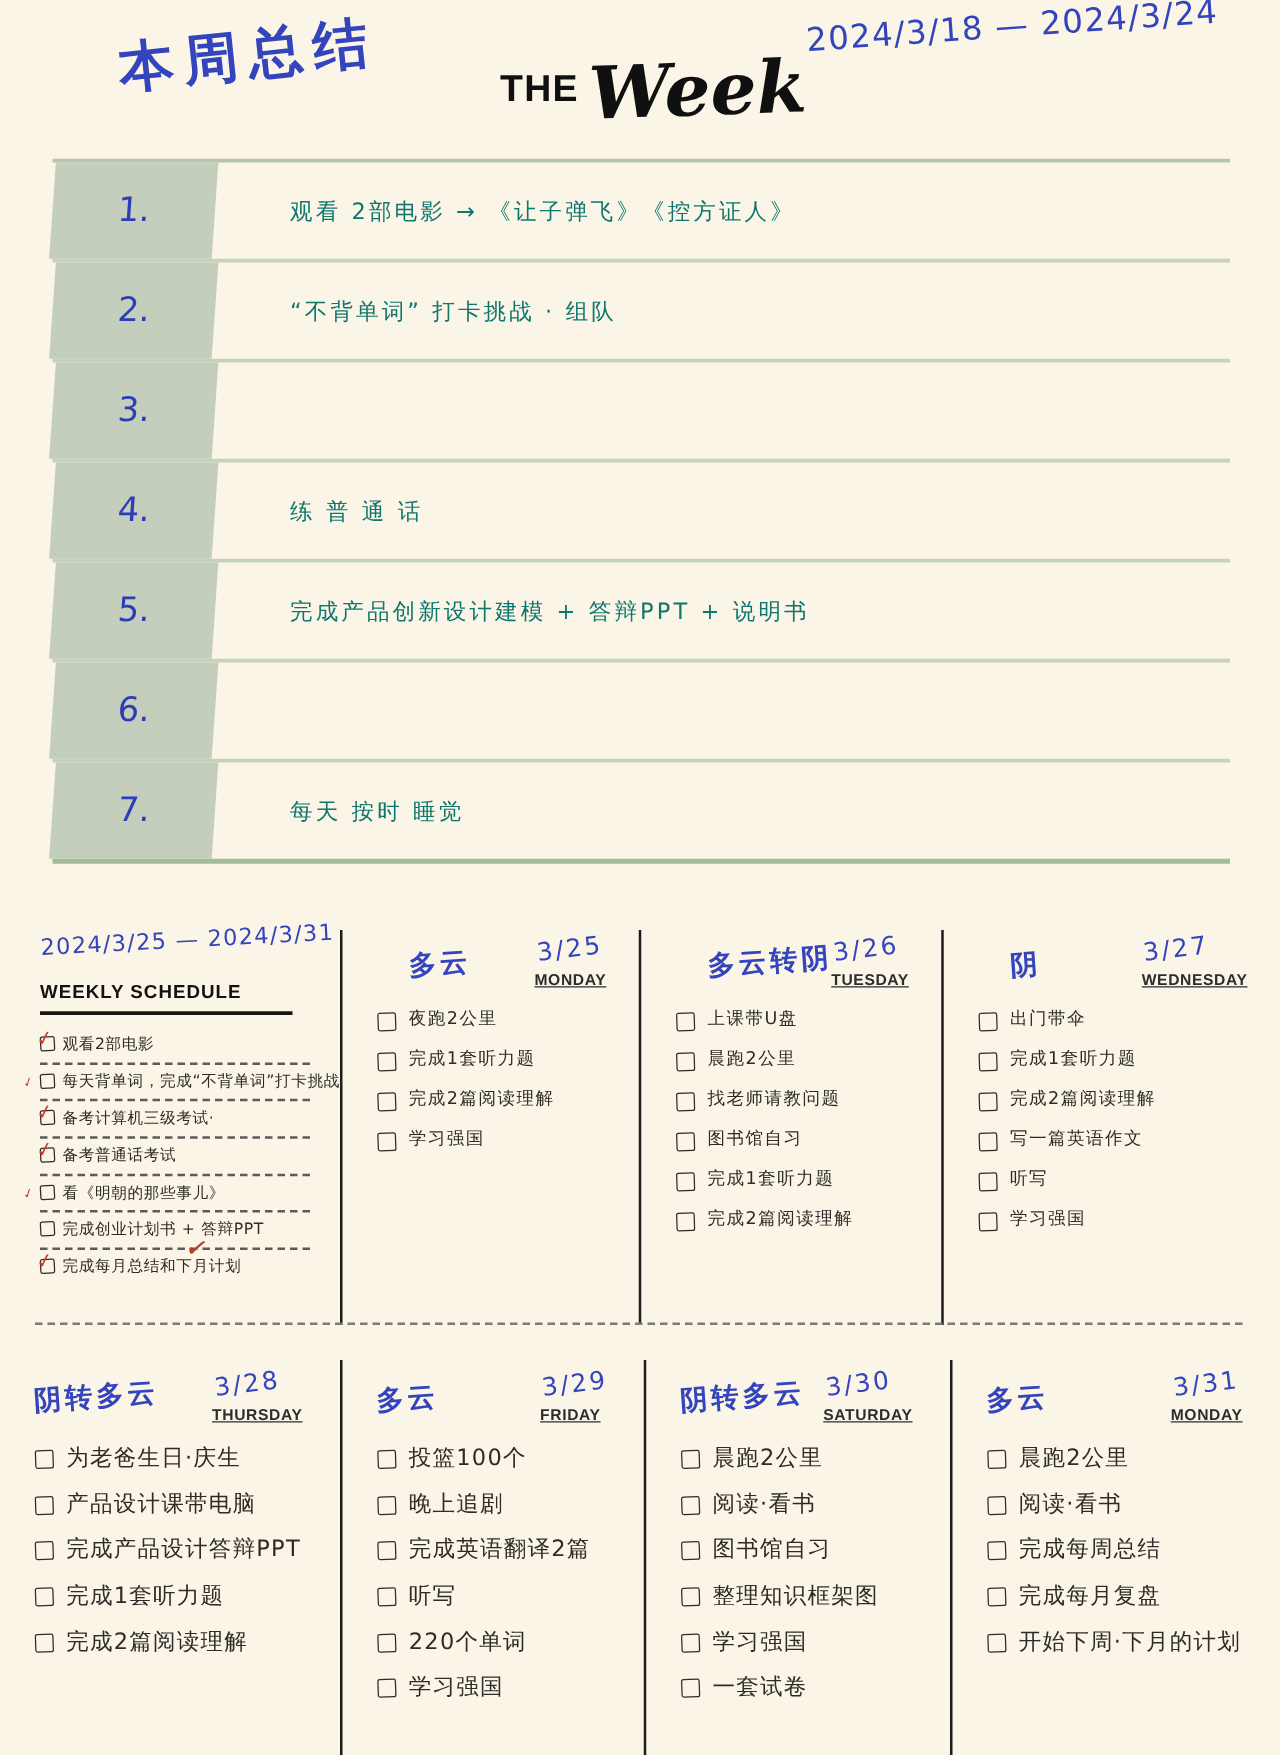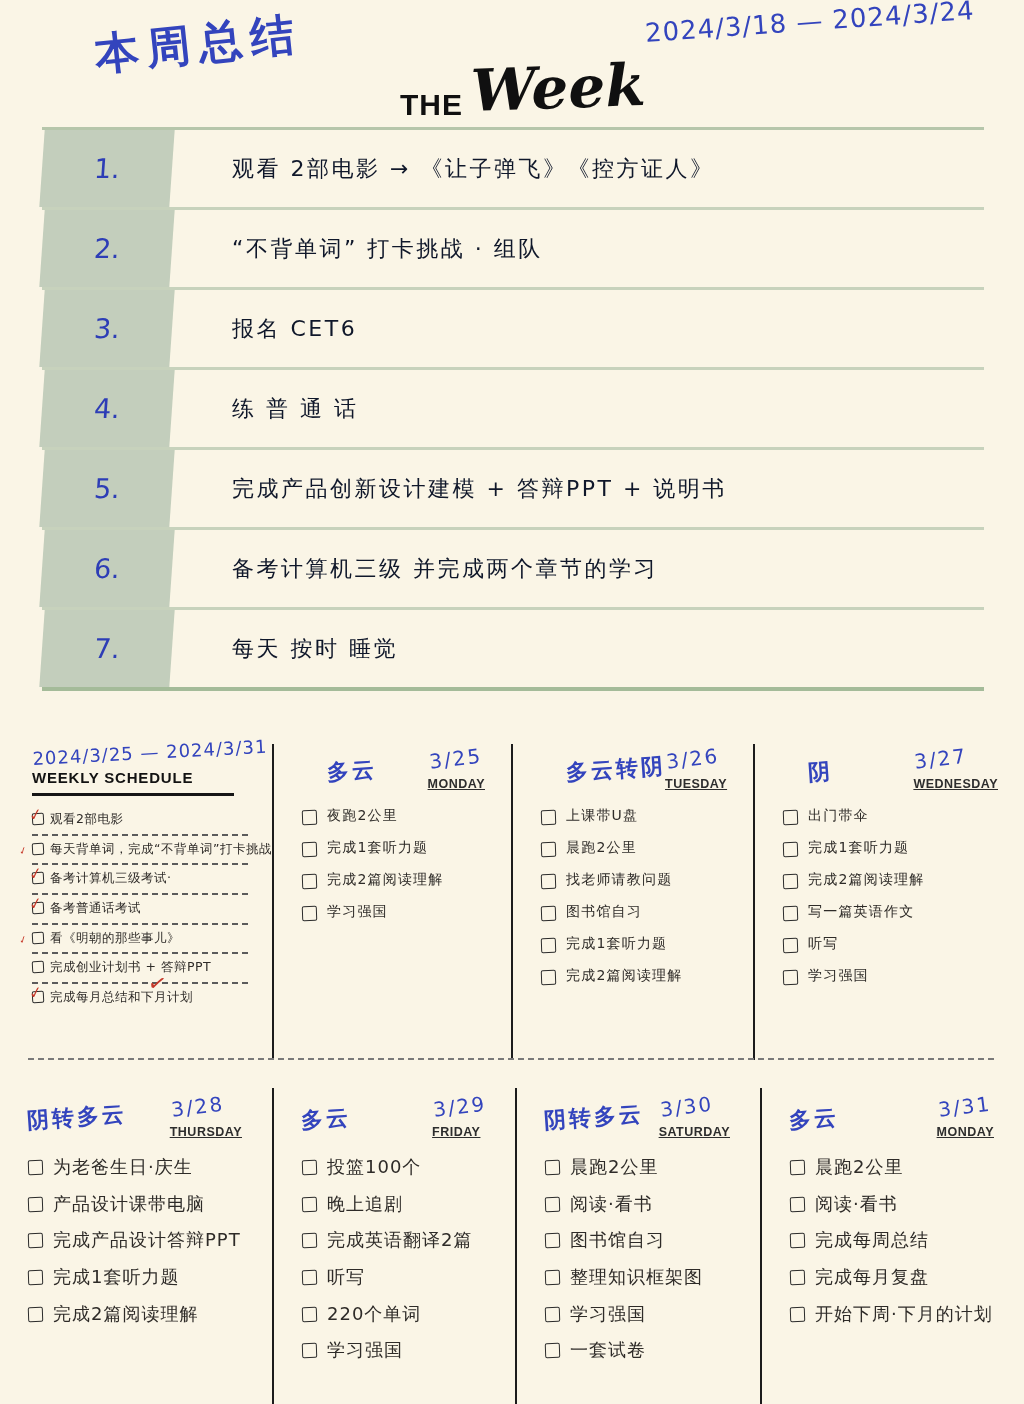--- a/index.html
+++ b/index.html
@@ -10,21 +10,21 @@
     color:#2e2b28;
   }
   .blue { color:#3344bd; }
 
   
   .main-title {
     position:absolute; left:92px; top:26px;
     font-size:44px; font-weight:bold; letter-spacing:8px;
     transform:rotate(-6deg); transform-origin:left top;
   }
-  .the-week { position:absolute; left:400px; top:54px; display:flex; align-items:flex-end; }
+  .the-week { position:absolute; left:400px; top:38px; display:flex; align-items:center; }
   .the-part {
     font-family:"Liberation Sans",sans-serif; font-weight:900; font-size:30px;
     letter-spacing:1px; color:#101010;
   }
   .week-part {
     font-family:"DejaVu Serif","Liberation Serif",serif; font-style:italic; font-weight:bold;
     font-size:58px; margin-left:8px; color:#101010; transform:rotate(-2deg);
   }
   .header-date {
     position:absolute; left:644px; top:18px;
@@ -40,21 +40,21 @@
   }
   .s-row { height:77px; display:flex; border-bottom:3px solid #c7d2bc; }
   .s-row:last-child { border-bottom:none; }
   .s-num {
     flex:0 0 130px; background:#c3cebc;
     display:flex; align-items:center; justify-content:center;
     font-size:27px; color:#2d3db6; transform:skewX(-4deg);
   }
   .s-text {
     flex:1; display:flex; align-items:center; padding-left:60px;
-    font-size:22px; letter-spacing:2.5px; color:#0f172a; white-space:nowrap;
+    font-size:18px; letter-spacing:2.5px; color:#0f766e; white-space:nowrap;
   }
 
   
   .sched-top {
     position:absolute; left:0; top:744px; width:1024px; height:316px;
     display:grid; grid-template-columns:272px 239px 242px 1fr;
   }
   .sched-bottom {
     position:absolute; left:0; top:1088px; width:1024px; height:316px;
     display:grid; grid-template-columns:272px 243px 245px 1fr;
@@ -67,21 +67,21 @@
     border-top:2.5px dashed #7a7a7a;
   }
 
   
   .goals-col { padding:4px 0 0 32px; }
   .goal-date {
     font-size:18px; letter-spacing:1px; width:max-content;
     transform:rotate(-3deg); transform-origin:left top;
   }
   .ws-title {
-    margin-top:0; font-family:"Liberation Sans",sans-serif;
+    margin-top:16px; font-family:"Liberation Sans",sans-serif;
     font-weight:bold; font-size:15px; letter-spacing:0.8px; color:#121212;
   }
   .ws-rule { width:202px; height:3px; background:#161616; margin-top:7px; }
   .goals { list-style:none; margin:10px 0 0; padding:0; width:216px; }
   .goal {
     position:relative; display:flex; align-items:flex-start; gap:6px;
     padding:5px 0 7px; border-bottom:2px dashed #5b5b5b;
     font-size:12.5px; line-height:1.25; letter-spacing:0.5px; white-space:nowrap;
   }
   .goal:last-child { border-bottom:none; }
@@ -153,36 +153,34 @@
     <div class="s-text">观看 2部电影 → 《让子弹飞》《控方证人》</div>
   </div>
 
   <div class="s-row">
     <div class="s-num blue">2.</div>
     <div class="s-text">“不背单词” 打卡挑战 · 组队</div>
   </div>
 
   <div class="s-row">
     <div class="s-num blue">3.</div>
-    <div class="s-text">报名 CET6</div>
   </div>
 
   <div class="s-row">
     <div class="s-num blue">4.</div>
     <div class="s-text">练 普 通 话</div>
   </div>
 
   <div class="s-row">
     <div class="s-num blue">5.</div>
     <div class="s-text">完成产品创新设计建模 + 答辩PPT + 说明书</div>
   </div>
 
   <div class="s-row">
     <div class="s-num blue">6.</div>
-    <div class="s-text">备考计算机三级 并完成两个章节的学习</div>
   </div>
 
   <div class="s-row">
     <div class="s-num blue">7.</div>
     <div class="s-text">每天 按时 睡觉</div>
   </div>
 </div>
 
   <div class="sched-top">
     <div class="col goals-col">

